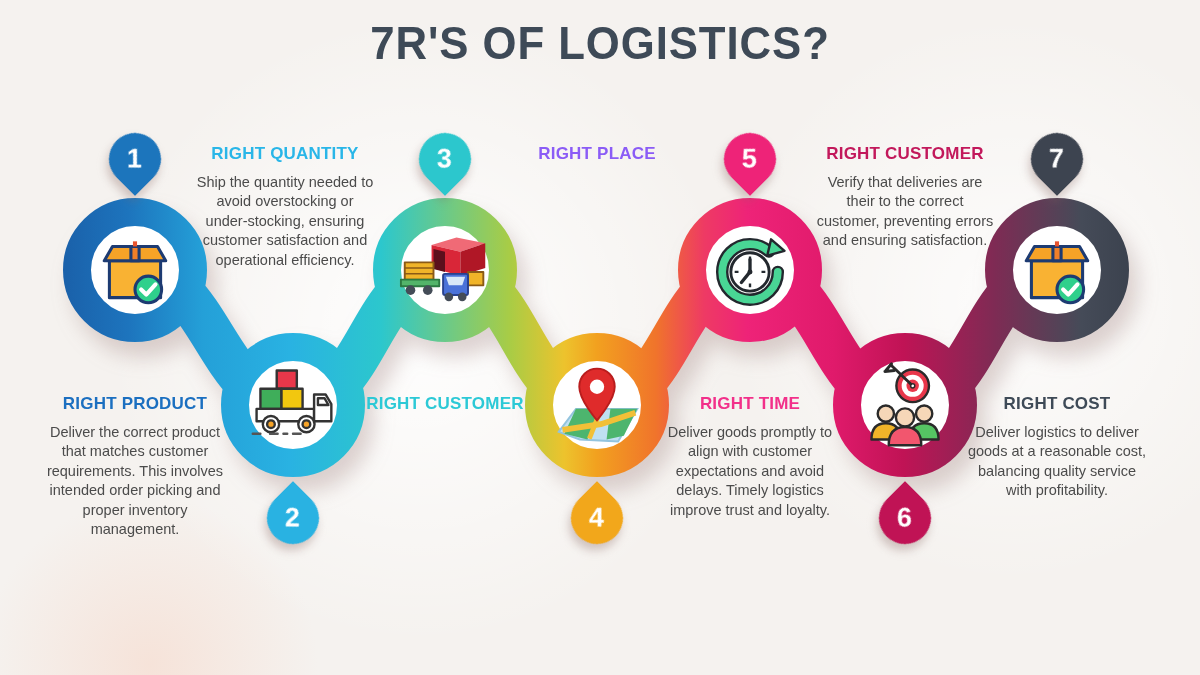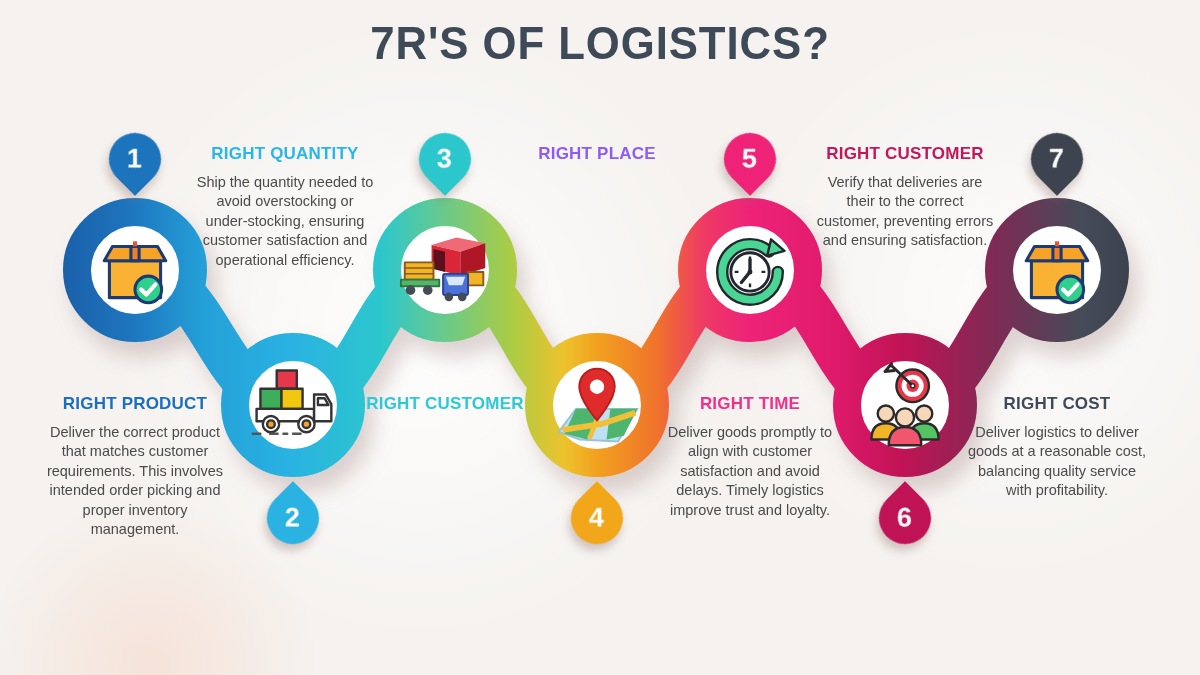--- a/index.html
+++ b/index.html
@@ -251,21 +251,21 @@
   <p>Ship the quantity needed to avoid overstocking or under-stocking, ensuring customer satisfaction and operational efficiency.</p>
 </div>
 <div class="node-text text-3">
   <h2 style="color: rgb(44, 201, 214);">RIGHT CUSTOMER</h2>
 </div>
 <div class="node-text text-4">
   <h2 style="color: #8b5cf6;">RIGHT PLACE</h2>
 </div>
 <div class="node-text text-5">
   <h2 style="color: rgb(242, 48, 138);">RIGHT TIME</h2>
-  <p>Deliver goods promptly to align with customer satisfaction and avoid delays. Timely logistics improve trust and loyalty.</p>
+  <p>Deliver goods promptly to align with customer expectations and avoid delays. Timely logistics improve trust and loyalty.</p>
 </div>
 <div class="node-text text-6">
   <h2 style="color: rgb(194, 24, 91);">RIGHT CUSTOMER</h2>
   <p>Verify that deliveries are their to the correct customer, preventing errors and ensuring satisfaction.</p>
 </div>
 <div class="node-text text-7">
   <h2 style="color: rgb(62, 74, 87);">RIGHT COST</h2>
   <p>Deliver logistics to deliver goods at a reasonable cost, balancing quality service with profitability.</p>
 </div>
 

